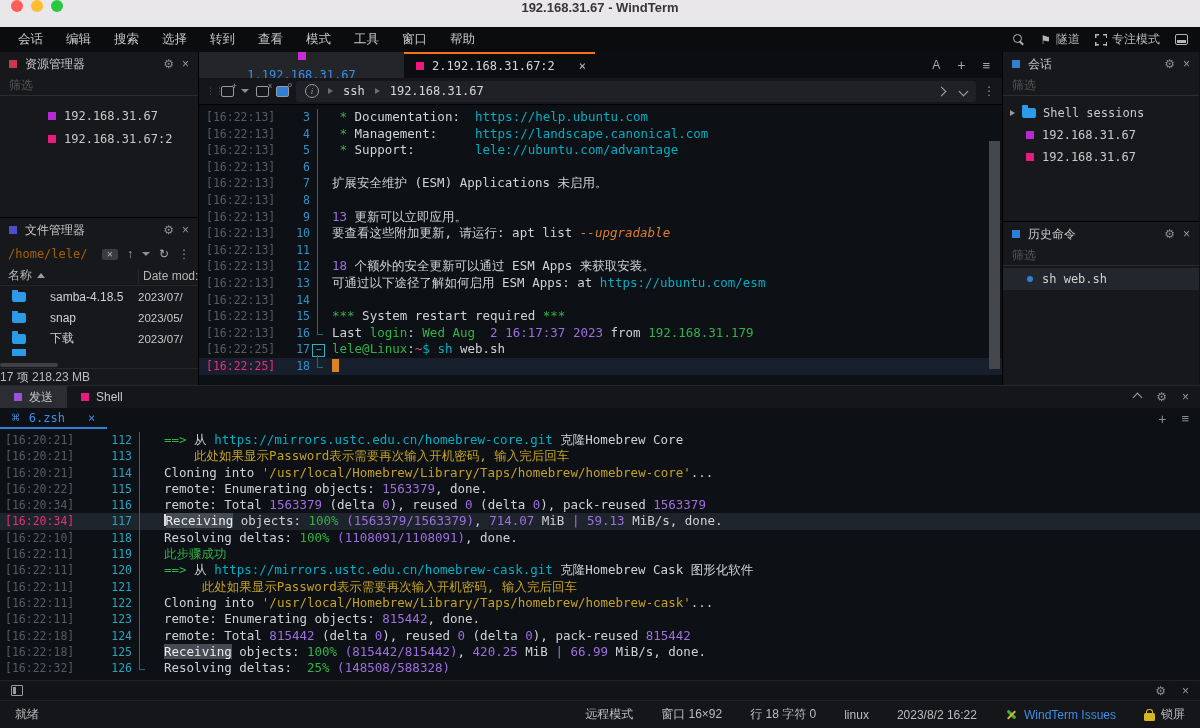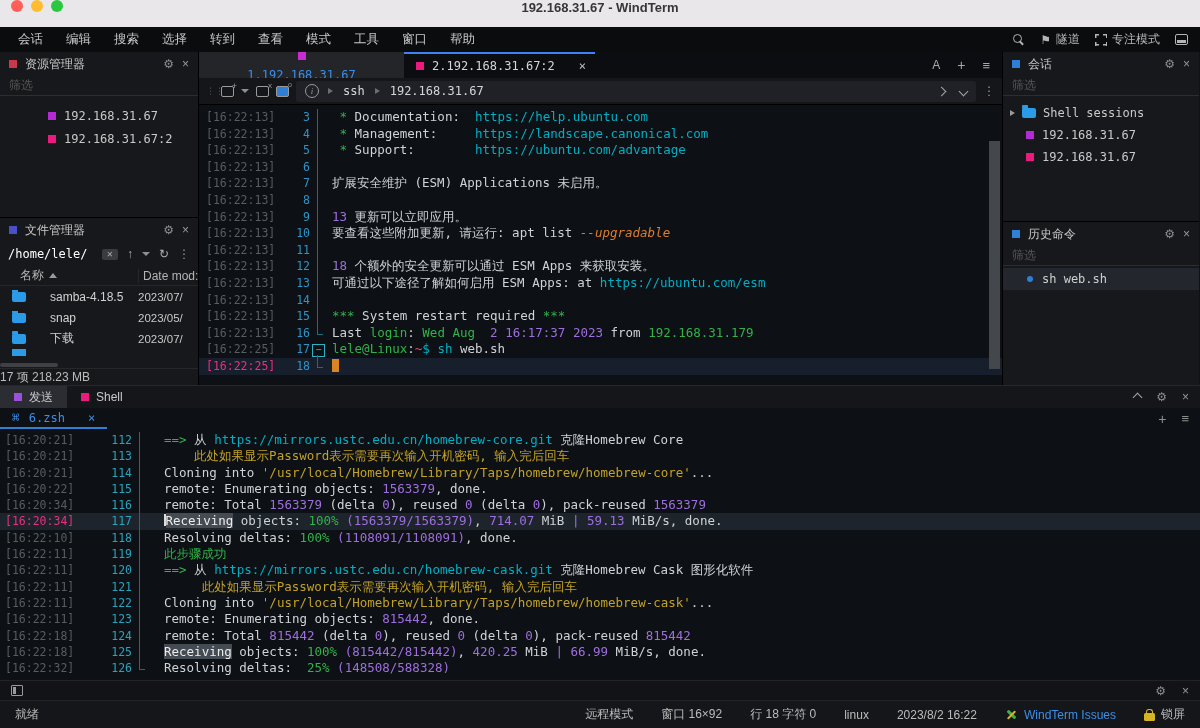--- a/index.html
+++ b/index.html
@@ -60,42 +60,42 @@
   .filter { height:20px; display:flex; align-items:center; padding:0 9px; color:#585858; font-size:12px; border-bottom:1px solid #2c2d30; flex:none; }
   .panel { display:flex; flex-direction:column; }
   .panel.hdiv { border-bottom:1px solid #000; }
 
   .xlist { margin-top:8px; }
   .xitem { height:23px; display:flex; align-items:center; gap:8px; padding-left:48px; color:#c9c9c9;
            font-family:"DejaVu Sans Mono",monospace; font-size:12px; }
 
   
   .pathrow { height:24px; display:flex; align-items:center; gap:9px; padding:0 8px; flex:none; }
-  .pathtext { flex:1; color:#ffffff; font-size:12px; font-family:"DejaVu Sans Mono",monospace; white-space:nowrap; overflow:hidden; }
+  .pathtext { flex:1; color:#a16207; font-size:12px; font-family:"DejaVu Sans Mono",monospace; white-space:nowrap; overflow:hidden; }
   .i-clear { width:16px; height:11px; background:#3a3c40; border-radius:2px 2px 2px 2px; color:#aaa; font-size:8px; line-height:11px; text-align:center; flex:none; }
   .uparrow { color:#b0b0b0; font-size:12px; }
   .refresh { color:#b0b0b0; font-size:12px; }
   .vdots { color:#9a9a9a; font-size:12px; letter-spacing:0; }
   .fhead { height:20px; display:flex; align-items:center; font-size:12px; color:#b5b5b5; border-bottom:1px solid #26272b; flex:none; }
-  .fhead .c1 { flex:1; padding-left:20px; display:flex; align-items:center; gap:5px;font-family:Liberation Mono, monospace; }
+  .fhead .c1 { flex:1; padding-left:8px; display:flex; align-items:center; gap:5px;font-family:Liberation Mono, monospace; }
   .fhead .c2 { width:60px; border-left:1px solid #26272b; padding-left:4px; overflow:hidden; white-space:nowrap; }
   .frows { flex:1; overflow:hidden; }
   .frow { height:21px; display:flex; align-items:center; font-size:12px; color:#d2d2d2; }
   .frow .c1 { flex:1; display:flex; gap:24px; padding-left:12px; align-items:center; overflow:hidden; white-space:nowrap; }
   .frow .c2 { width:60px; overflow:hidden; white-space:nowrap; color:#c9c9c9; font-size:11.5px; }
   .frow.clip { height:7px; overflow:hidden; }
   .hscroll { height:6px; position:relative; flex:none; }
   .hthumb { position:absolute; left:0; top:1px; height:4px; width:58px; background:#3e4044; border-radius:2px; }
   .fstatus { height:17px; display:flex; align-items:center; color:#bcbcbc; font-size:12px; border-top:1px solid #26272b; flex:none; }
 
   
   .tabbar { height:26px; display:flex; background:#0c0d10; align-items:stretch; flex:none; }
   .tab { display:flex; align-items:center; gap:8px; padding:0 12px; font-family:"DejaVu Sans Mono",monospace; font-size:12px; }
   .tab.one { width:205px; background:#232529; color:#3b8eea;flex-direction:column; }
-  .tab.two { color:#d6d6d6; border-top:2px solid #3b82f6; padding-right:9px; }
+  .tab.two { color:#d6d6d6; border-top:2px solid #f97316; padding-right:9px; }
   .tab .tclose { margin-left:16px; color:#c0c0c0; font-size:12px; }
   .tabbar-right { margin-left:auto; display:flex; align-items:center; gap:17px; padding-right:12px; color:#a8a8a8; font-size:12px; }
   .plus { font-size:14px; } .hamb { font-size:13px; }
 
   .addrbar { height:27px; display:flex; align-items:center; background:#15161a; padding:0 7px; gap:7px; border-bottom:1px solid #000; flex:none; }
   .drag { color:#54565a; font-size:9px; line-height:4px; width:8px; }
   .wico { width:13px; height:11px; border:1.2px solid #9a9a9a; border-radius:2px; position:relative; flex:none; }
   .wico::after { position:absolute; top:-6px; right:-4px; font-size:9px; color:#9a9a9a; }
   .wico.add::after { content:'+'; }
   .wico.del::after { content:'x'; font-size:8px; }
@@ -335,21 +335,21 @@
           <span class="chev d"></span>
         </span>
       </div>
       <span class="vdots">⋮</span>
     </div>
 
     <div class="term" id="main-term">
       <div class="vscroll"></div>
     <div class="trow"><span class="ts">[16:22:13]</span><span class="ln">3</span><span class="fold bar"></span><span class="tc"><span class="c-gr"> * </span><span class="c-w">Documentation:  </span><span class="c-cy">https://help.ubuntu.com</span></span></div>
         <div class="trow"><span class="ts">[16:22:13]</span><span class="ln">4</span><span class="fold bar"></span><span class="tc"><span class="c-gr"> * </span><span class="c-w">Management:     </span><span class="c-cy">https://landscape.canonical.com</span></span></div>
-        <div class="trow"><span class="ts">[16:22:13]</span><span class="ln">5</span><span class="fold bar"></span><span class="tc"><span class="c-gr"> * </span><span class="c-w">Support:        </span><span class="c-cy">https://ubuntu.com/advantage</span></span></div>
+        <div class="trow"><span class="ts">[16:22:13]</span><span class="ln">5</span><span class="fold bar"></span><span class="tc"><span class="c-gr"> * </span><span class="c-w">Support:        </span><span class="c-cy">lele://ubuntu.com/advantage</span></span></div>
         <div class="trow"><span class="ts">[16:22:13]</span><span class="ln">6</span><span class="fold bar"></span><span class="tc"></span></div>
         <div class="trow"><span class="ts">[16:22:13]</span><span class="ln">7</span><span class="fold bar"></span><span class="tc"><span class="c-w">扩展安全维护 (ESM) Applications 未启用。</span></span></div>
         <div class="trow"><span class="ts">[16:22:13]</span><span class="ln">8</span><span class="fold bar"></span><span class="tc"></span></div>
         <div class="trow"><span class="ts">[16:22:13]</span><span class="ln">9</span><span class="fold bar"></span><span class="tc"><span class="c-pu">13</span><span class="c-w"> 更新可以立即应用。</span></span></div>
         <div class="trow"><span class="ts">[16:22:13]</span><span class="ln">10</span><span class="fold bar"></span><span class="tc"><span class="c-w">要查看这些附加更新, 请运行: apt list </span><span class="c-or">--upgradable</span></span></div>
         <div class="trow"><span class="ts">[16:22:13]</span><span class="ln">11</span><span class="fold bar"></span><span class="tc"></span></div>
         <div class="trow"><span class="ts">[16:22:13]</span><span class="ln">12</span><span class="fold bar"></span><span class="tc"><span class="c-pu">18</span><span class="c-w"> 个额外的安全更新可以通过 ESM Apps 来获取安装。</span></span></div>
         <div class="trow"><span class="ts">[16:22:13]</span><span class="ln">13</span><span class="fold bar"></span><span class="tc"><span class="c-w">可通过以下途径了解如何启用 ESM Apps: at </span><span class="c-cy">https://ubuntu.com/esm</span></span></div>
         <div class="trow"><span class="ts">[16:22:13]</span><span class="ln">14</span><span class="fold bar"></span><span class="tc"></span></div>
         <div class="trow"><span class="ts">[16:22:13]</span><span class="ln">15</span><span class="fold bar"></span><span class="tc"><span class="c-gr">***</span><span class="c-w"> System restart required </span><span class="c-gr">***</span></span></div>

